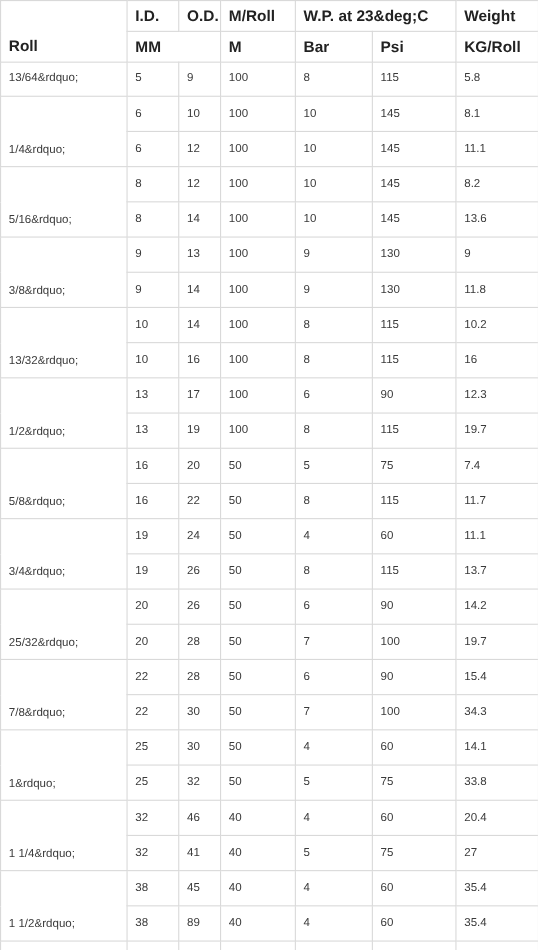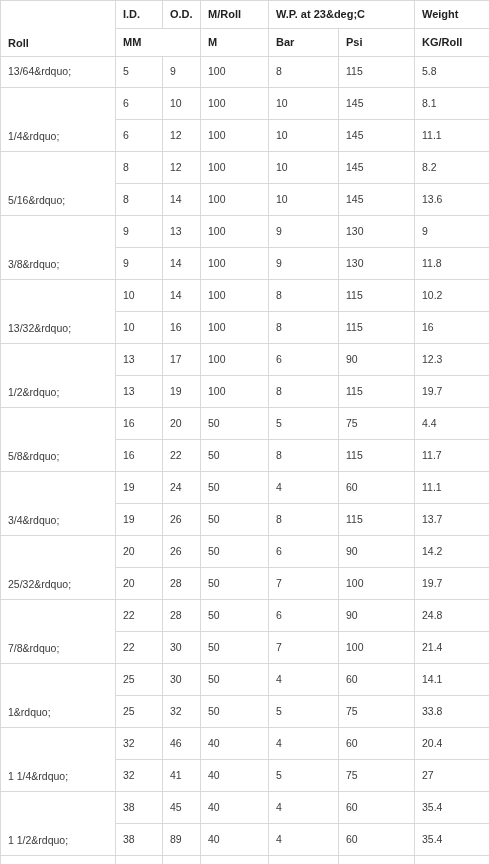--- a/index.html
+++ b/index.html
@@ -38,21 +38,21 @@
     vertical-align: middle;
     height: 31px;
     box-sizing: border-box;
     overflow: hidden;
     white-space: nowrap;
   }
   table.spec thead th {
     font-weight: bold;
     color: #222222;
     height: 28px;
-    font-size: 11px;
+    font-size: 14px;
   }
   table.spec thead th.inch-head {
     vertical-align: bottom;
     padding-bottom: 7px;
   }
   table.spec tbody td {
     font-weight: normal;
     color: #3a3a3a;
   }
   table.spec tbody td.inch-cell {
@@ -194,21 +194,21 @@
         <td>115</td>
         <td>19.7</td>
       </tr>
       <tr class="tall">
         <td class="inch-cell" rowspan="2">5/8&amp;rdquo;</td>
         <td>16</td>
         <td>20</td>
         <td>50</td>
         <td>5</td>
         <td>75</td>
-        <td>4.4</td>
+        <td>7.4</td>
       </tr>
       <tr class="tall">
         <td>16</td>
         <td>22</td>
         <td>50</td>
         <td>8</td>
         <td>115</td>
         <td>11.7</td>
       </tr>
       <tr class="tall">
@@ -245,29 +245,29 @@
         <td>100</td>
         <td>19.7</td>
       </tr>
       <tr class="tall">
         <td class="inch-cell" rowspan="2">7/8&amp;rdquo;</td>
         <td>22</td>
         <td>28</td>
         <td>50</td>
         <td>6</td>
         <td>90</td>
-        <td>24.8</td>
+        <td>15.4</td>
       </tr>
       <tr class="tall">
         <td>22</td>
         <td>30</td>
         <td>50</td>
         <td>7</td>
         <td>100</td>
-        <td>21.4</td>
+        <td>34.3</td>
       </tr>
       <tr class="tall">
         <td class="inch-cell" rowspan="2">1&amp;rdquo;</td>
         <td>25</td>
         <td>30</td>
         <td>50</td>
         <td>4</td>
         <td>60</td>
         <td>14.1</td>
       </tr>

